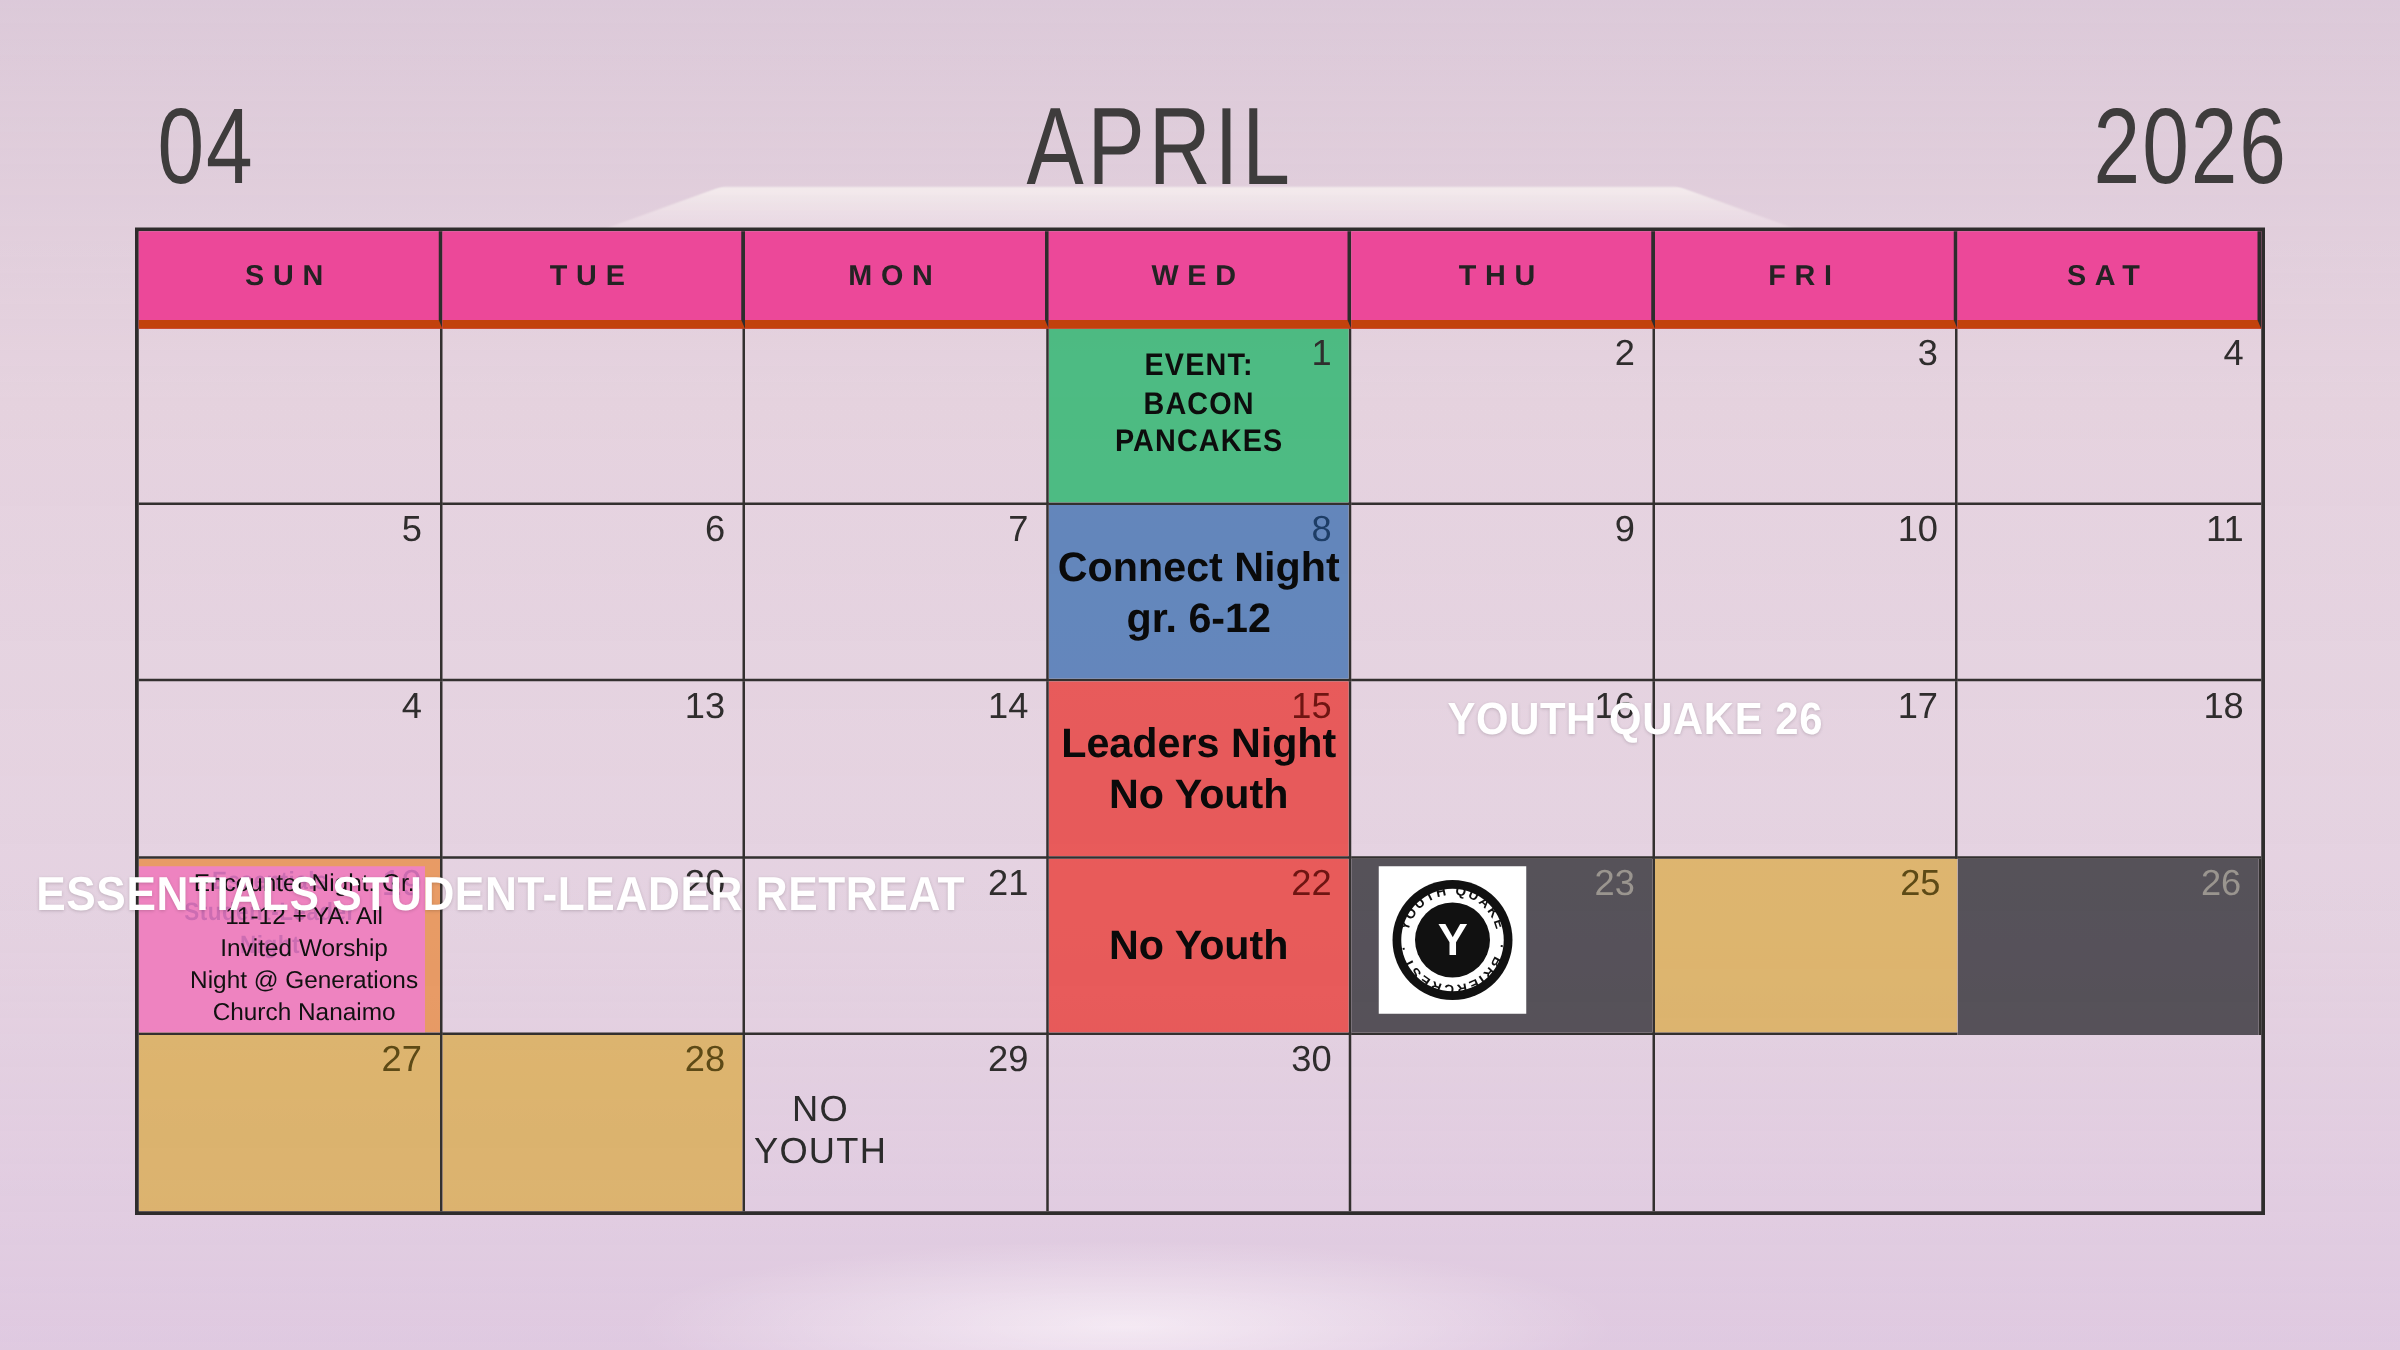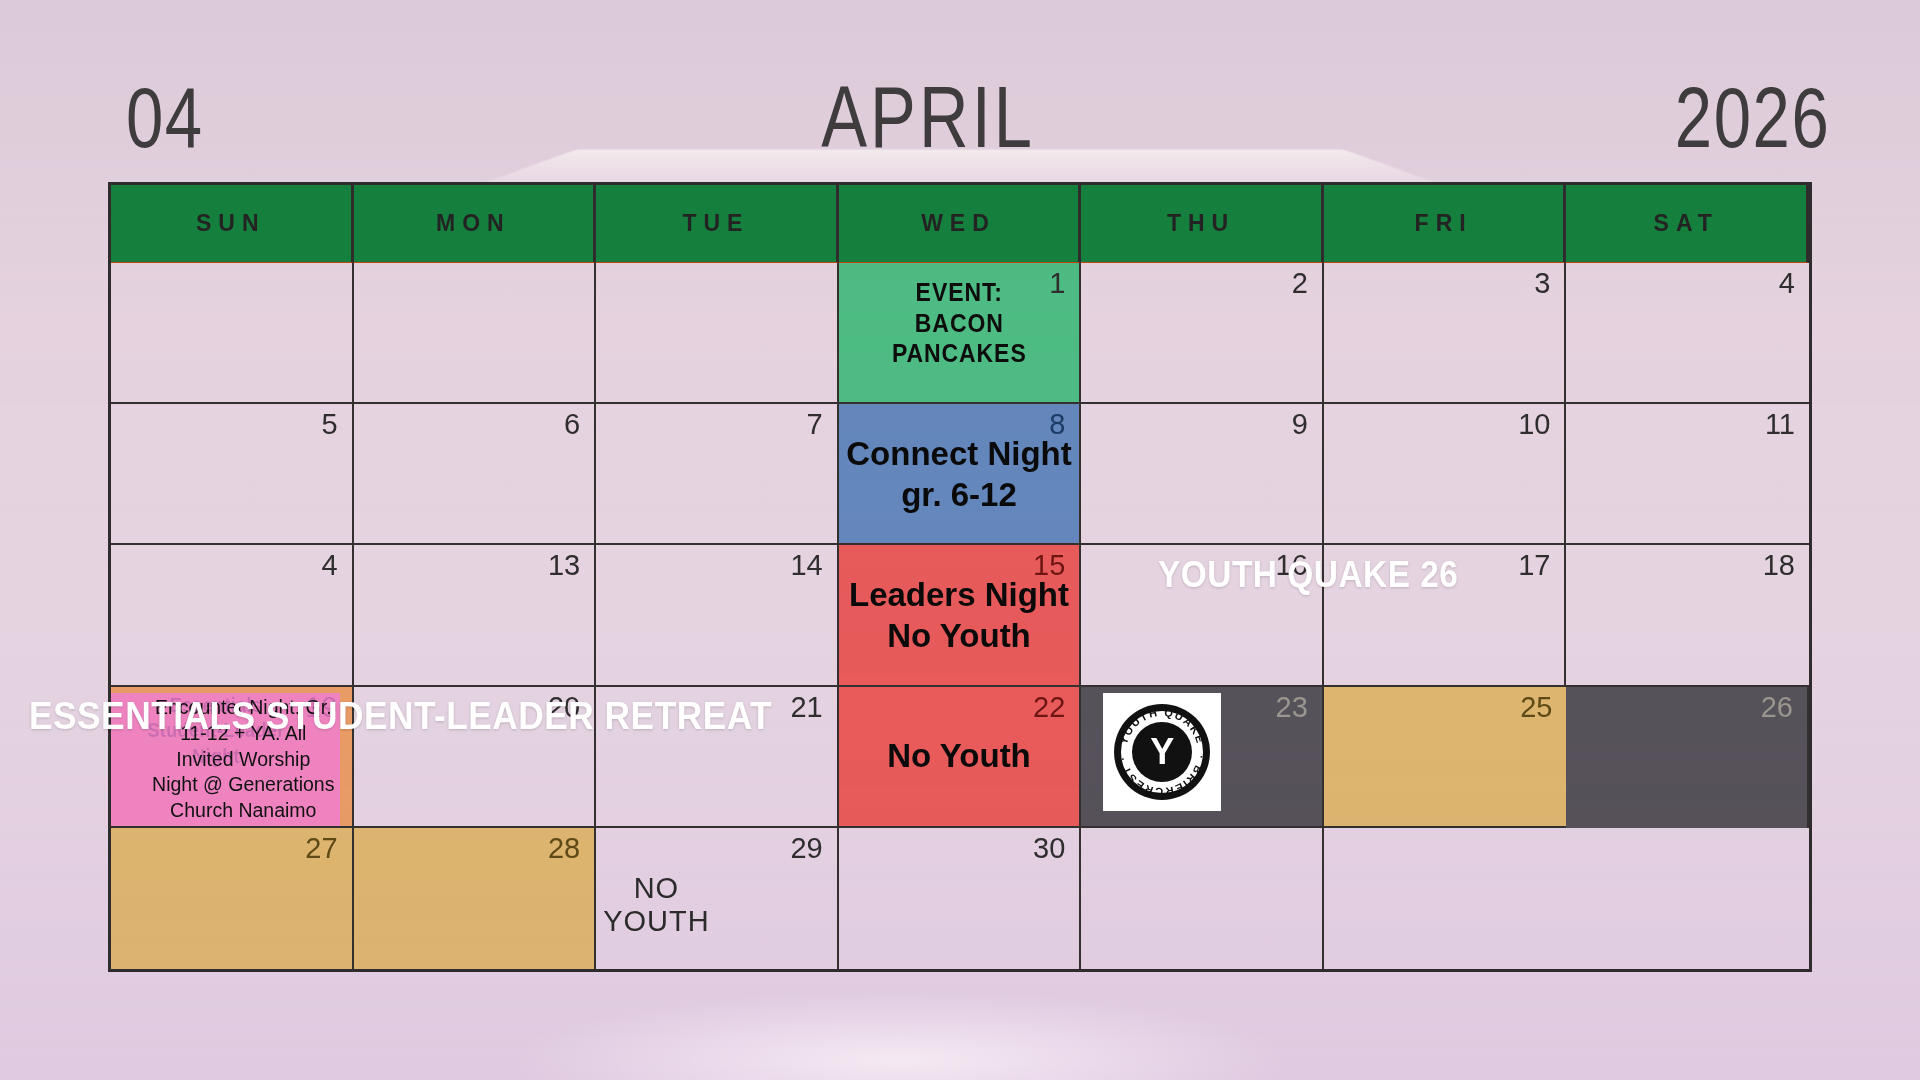--- a/index.html
+++ b/index.html
@@ -86,21 +86,21 @@
 
   
   #calendar {
     position:absolute; left:108px; top:182px; width:1704px; height:790px;
     border:3px solid #2e2c2c;
     display:grid;
     grid-template-rows:78px repeat(5,1fr);
     grid-template-columns:repeat(7,1fr);
   }
   .dow {
-    background:#15803d; border-right:3px solid #2e2c2c; border-bottom:1px solid #c2410c;
+    background:#ec4899; border-right:3px solid #2e2c2c; border-bottom:7px solid #c2410c;
     display:flex; align-items:center; justify-content:center;
     font-size:23px; font-weight:700; letter-spacing:7px; color:#232323;
   }
   .dow:last-of-type { border-right:none; }
 
   .cell {
     position:relative; border-right:2px solid #33302f; border-bottom:2px solid #33302f;
     overflow:hidden;
   }
   .cell.col-last { border-right:none; }
@@ -182,22 +182,22 @@
 </div>
 
 <div id="header">
   <div class="h-month-num">04</div>
   <div class="h-month">APRIL</div>
   <div class="h-year">2026</div>
 </div>
 
 <div id="calendar">
     <div class="dow">SUN</div>
+    <div class="dow">TUE</div>
     <div class="dow">MON</div>
-    <div class="dow">TUE</div>
     <div class="dow">WED</div>
     <div class="dow">THU</div>
     <div class="dow">FRI</div>
     <div class="dow">SAT</div>
     <div class="cell"></div>
     <div class="cell"></div>
     <div class="cell"></div>
     <div class="cell">
       <div class="tint" style="background: rgba(60, 184, 120, 0.9);"></div>
       <div class="daynum">1</div>

